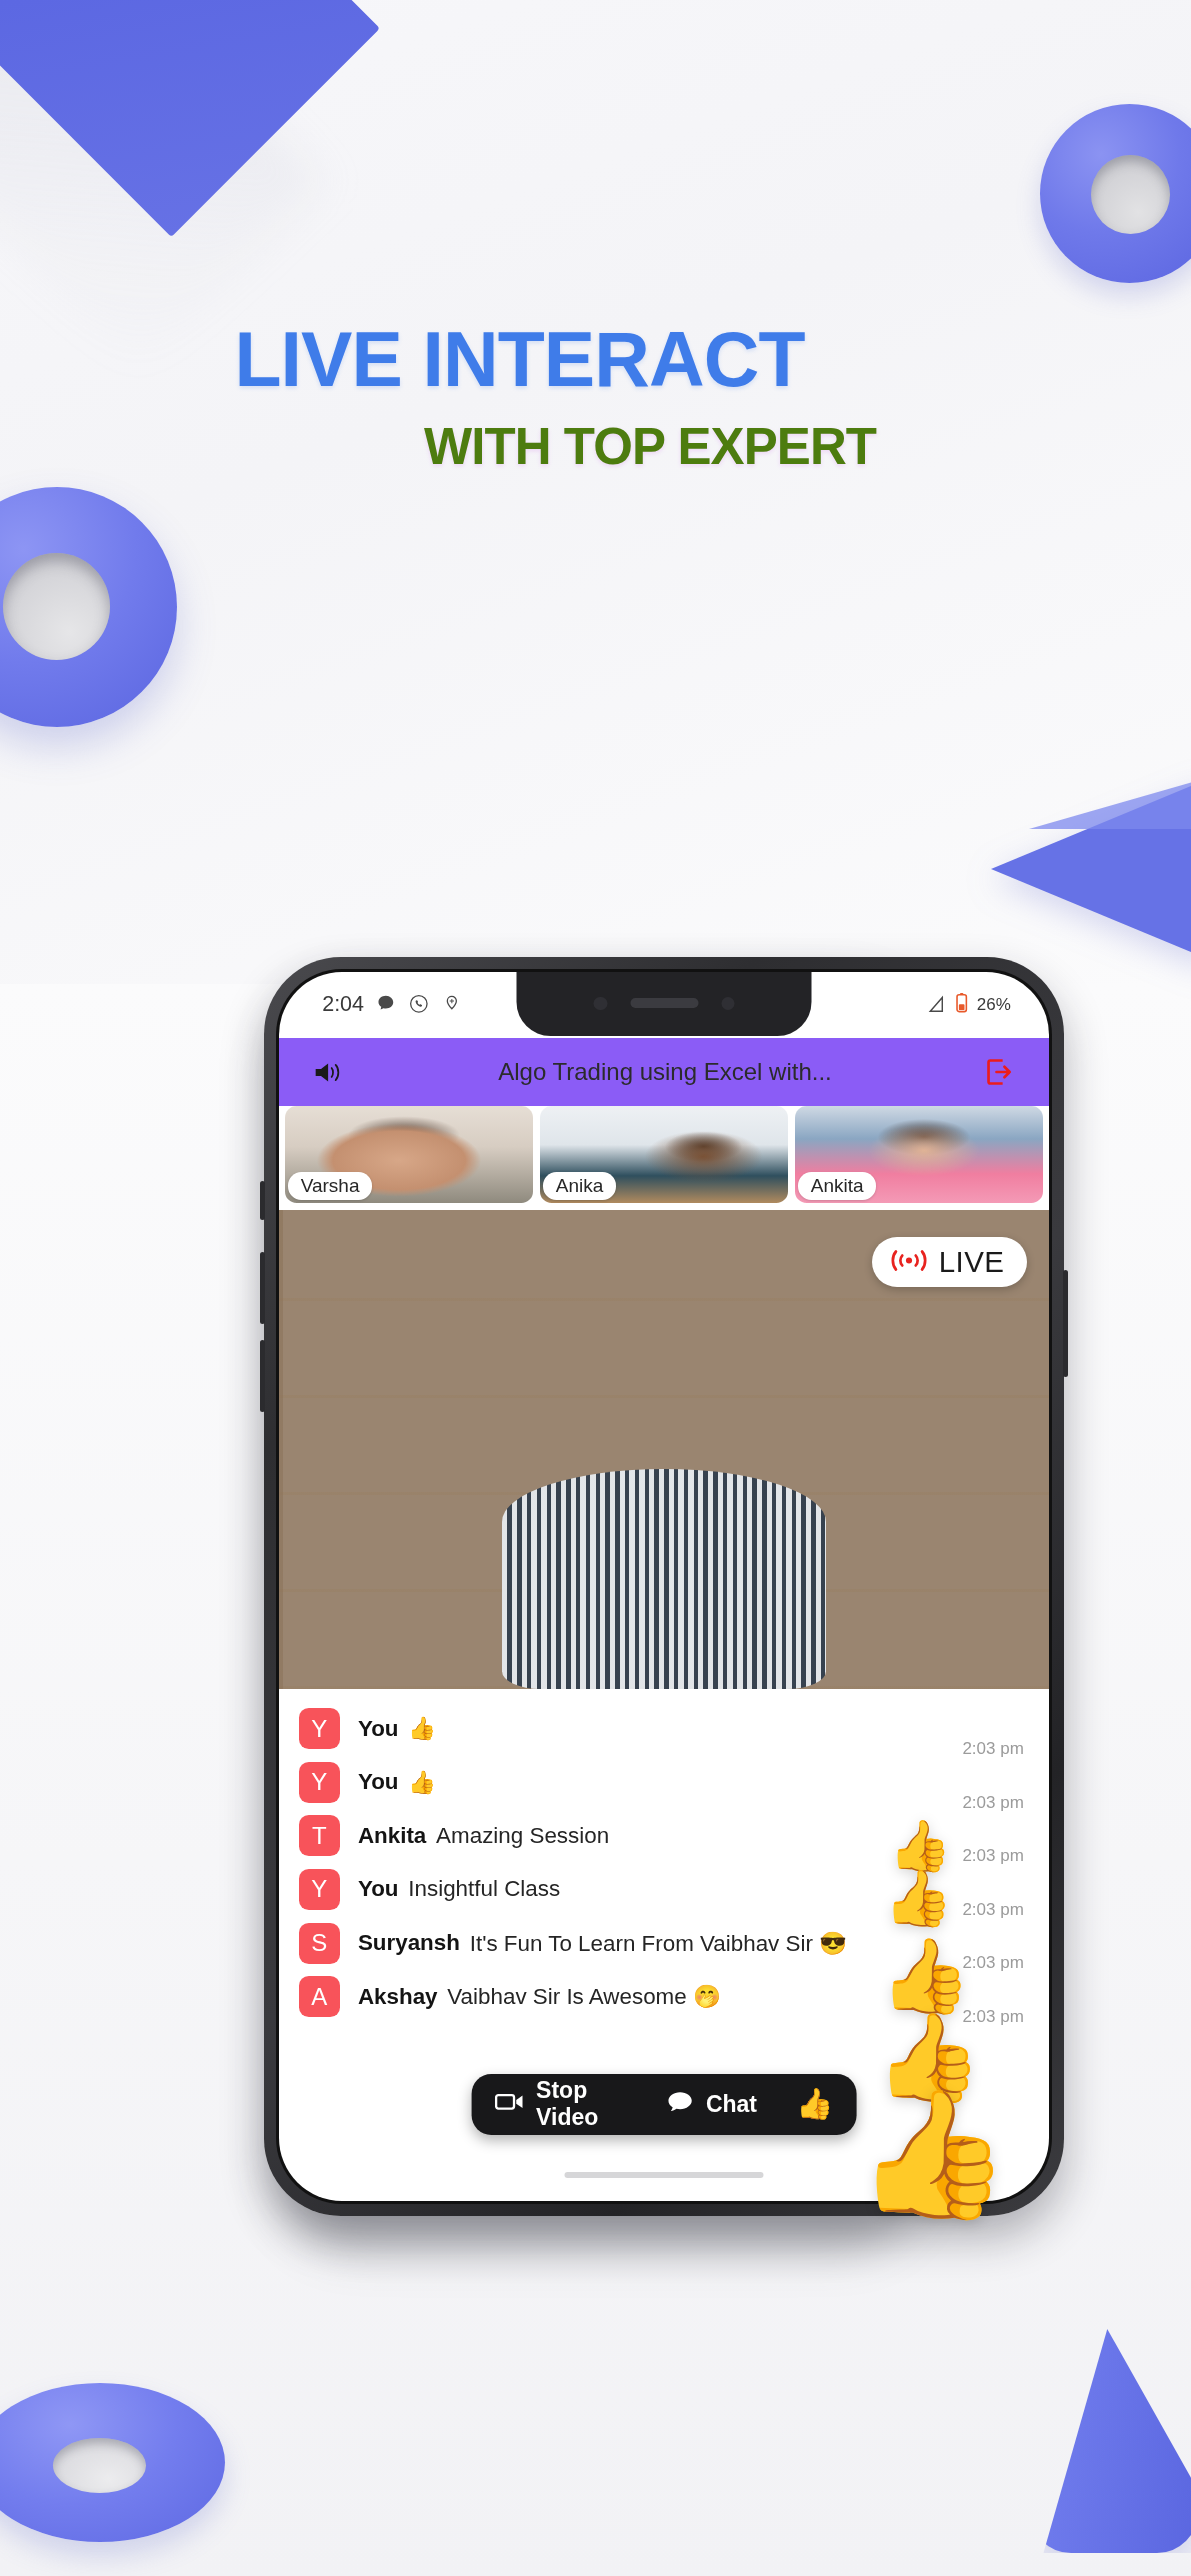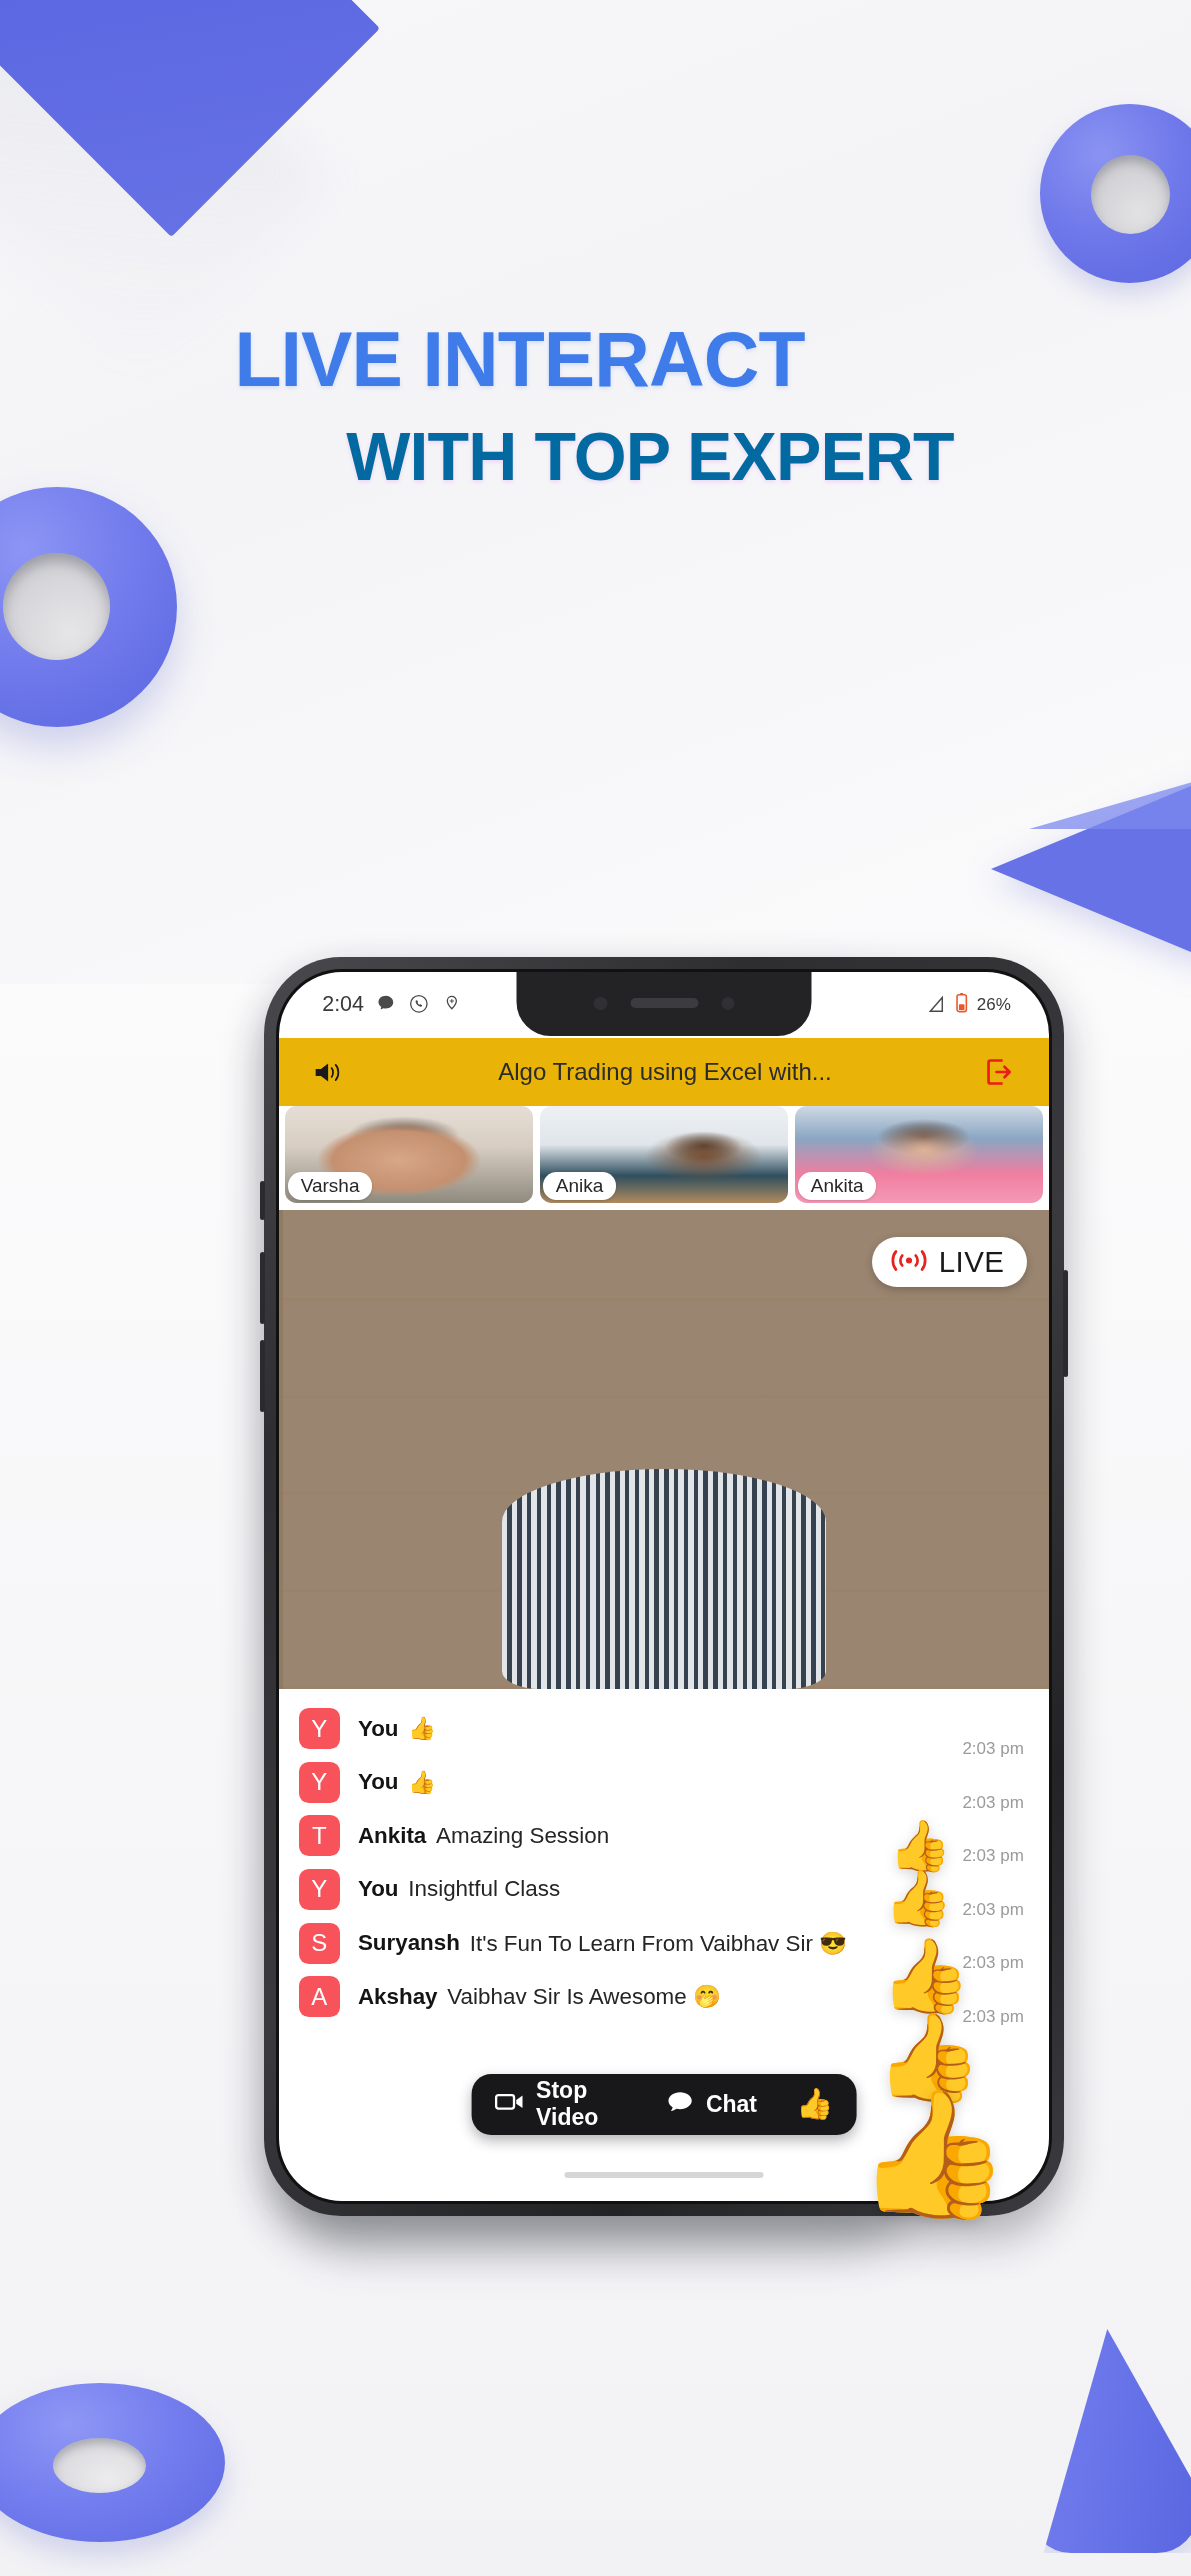--- a/index.html
+++ b/index.html
@@ -122,22 +122,22 @@
     line-height:1.07;
     white-space:nowrap;
   }
   .hl1{
     font-size:77px;
     color:#3f7ce9;
     margin-left:-152px;
     text-shadow:0 1.8px 4.5px rgba(63,124,233,.18);
   }
   .hl2{
-    font-size:68px;
-    color:#0369a1;
+    font-size:51px;
+    color:#4d7c0f;
     margin-left:109px;
     margin-top:19.7px;
     text-shadow:0 1.8px 4.5px rgba(203,80,239,.18);
   }
 
   
   .phone-wrap{
     position:absolute; left:264px; top:957px;
     width:673px; height:1288px;
     z-index:10;
@@ -197,21 +197,21 @@
   .sb-time{ font-size:21.5px; color:#3a3a3a; }
   .sb-bat{ color:#e8592a; font-size:16px; }
   .sb-pct{ color:#3a3a3a; font-size:17px; }
   .icoc{ width:21.5px; height:21.5px; display:inline-block; }
 
   
   .appbar{
     position:relative; z-index:15;
     height:68px; padding:0 34px;
     display:flex; align-items:center; justify-content:flex-end;
-    background:#eab308;
+    background:#8b5cf6;
   }
   .appbar-title{
     font-size:24px; color:#2b2b2b; font-weight:400;
     flex:1; text-align:center;
   }
   .spk-icon{ width:32px; height:27px; }
   .exit-icon{ width:30px; height:32px; }
 
   
   .pstrip{

